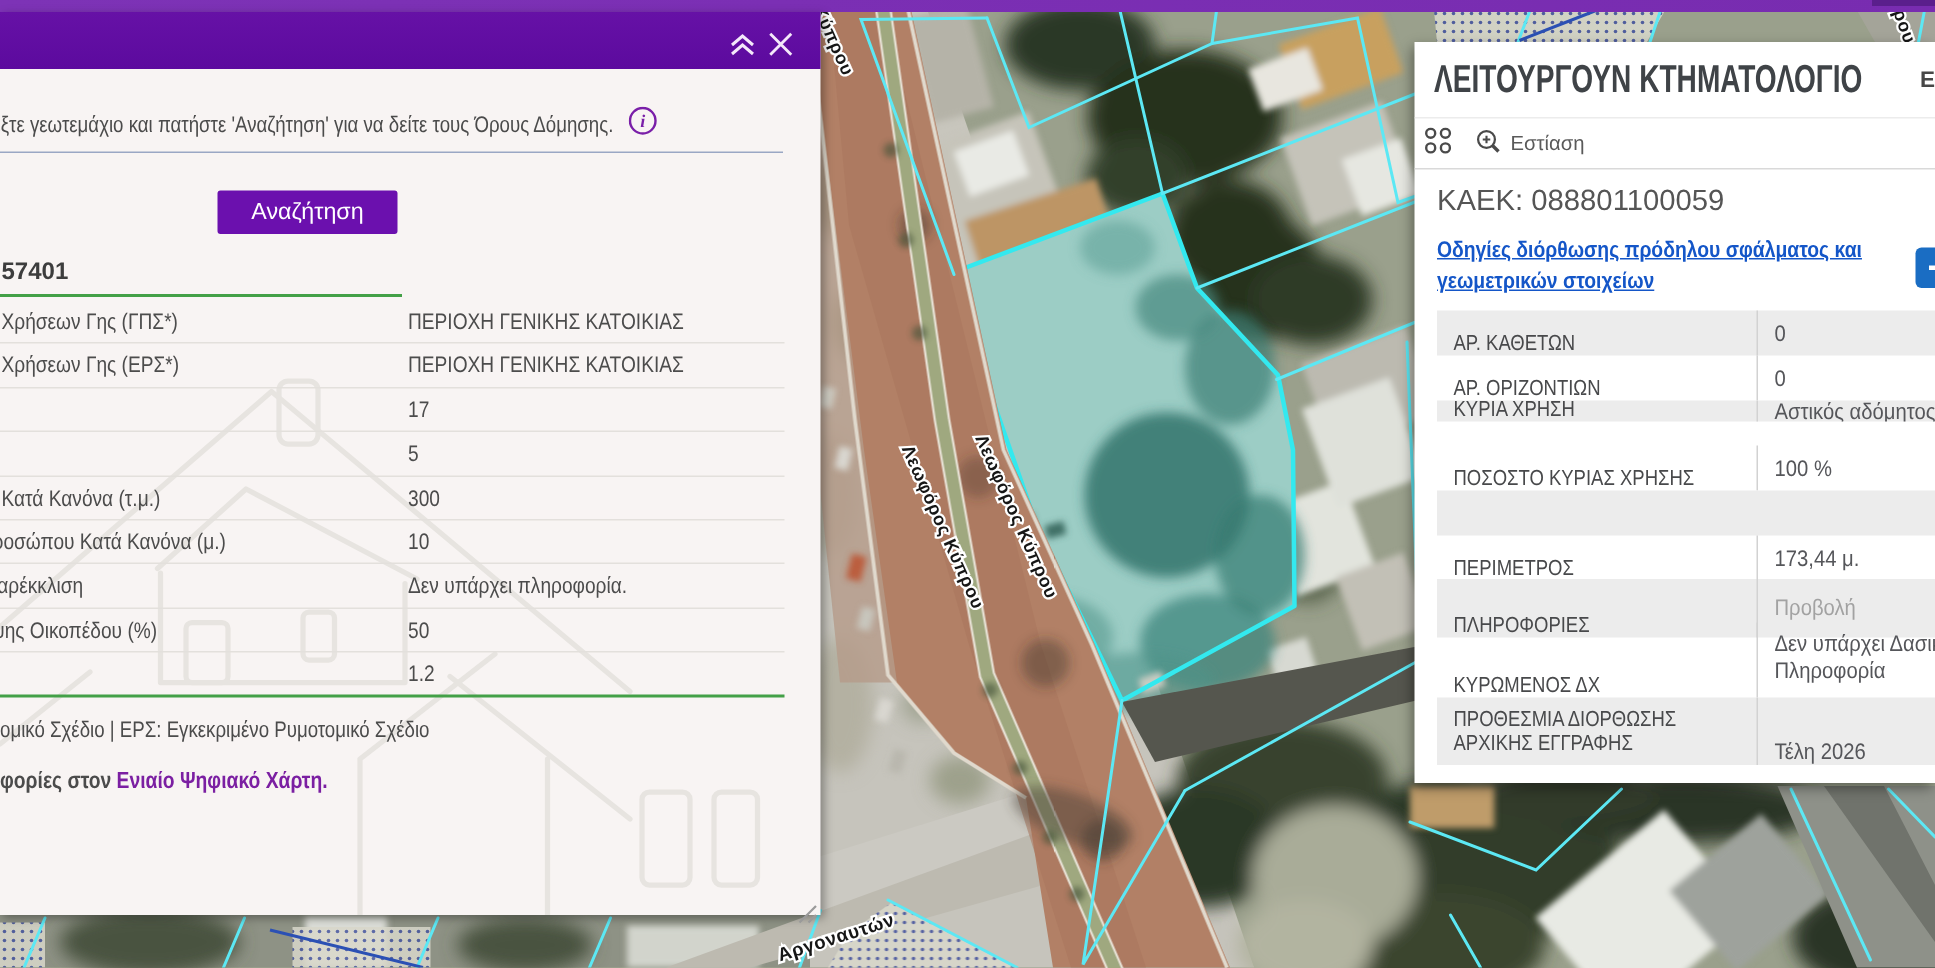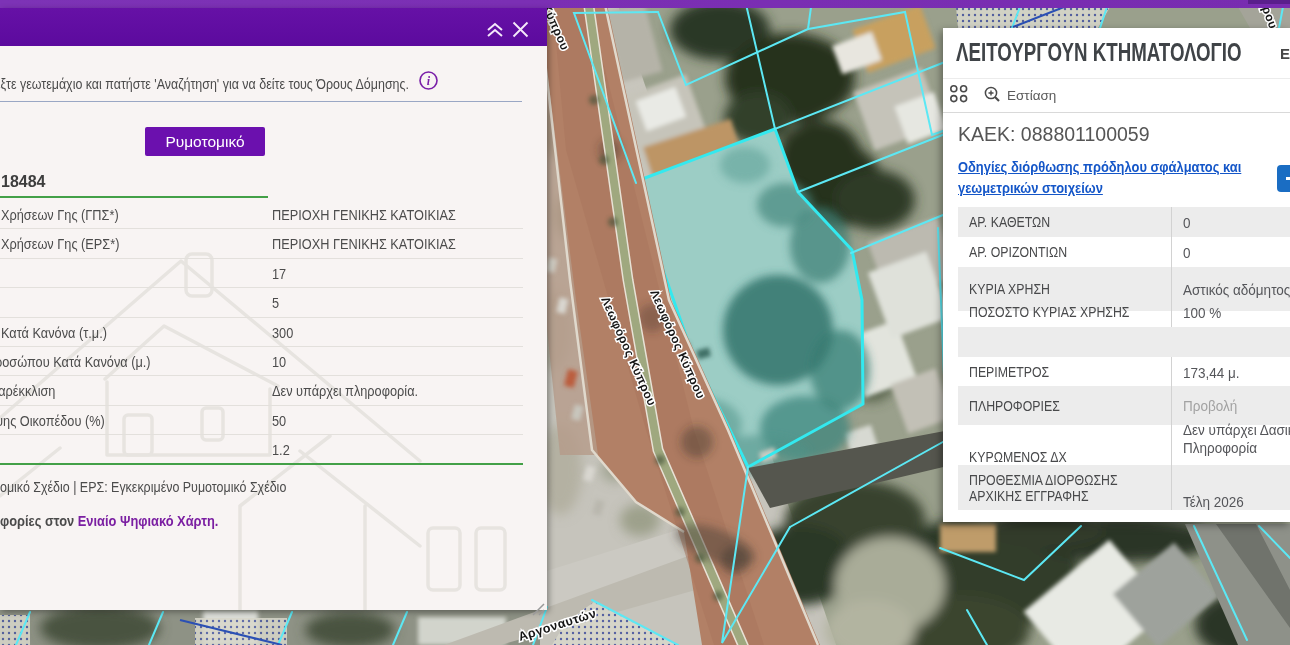--- a/index.html
+++ b/index.html
@@ -15,21 +15,21 @@
   .lrow{position:absolute;left:0;width:547px;font-size:15px;color:#4c4c4c;}
   .lab{position:absolute;left:1px;white-space:nowrap;transform:scaleX(.85);transform-origin:0 0;}
   .val{position:absolute;left:272px;white-space:nowrap;transform:scaleX(.85);transform-origin:0 0;}
   .cond{transform:scaleX(.83);transform-origin:0 0;white-space:nowrap;}
   .sep{position:absolute;left:0;width:523px;height:1px;background:#e3e0dc;}
   
   #rpanel{left:943px;top:28px;width:347px;height:494px;background:#ffffff;z-index:10;overflow:hidden;
           box-shadow:-2px 3px 8px rgba(0,0,0,.4);}
   .rrow{position:absolute;left:15px;width:332px;display:flex;}
   .rlab{width:214px;box-sizing:border-box;padding:0 8px 0 11px;font-size:14.5px;color:#48494b;
-        display:flex;align-items:center;border-right:1px solid #d2d2d2;}
+        display:flex;align-items:flex-end;border-right:1px solid #d2d2d2;}
   .rlab>span{transform:scaleX(.85);transform-origin:0 50%;display:inline-block;white-space:nowrap;}
   .rval{flex:1;box-sizing:border-box;padding:0 0 0 11px;font-size:15px;color:#55565a;
         display:flex;align-items:center;white-space:nowrap;overflow:hidden;}
   .rval>span{transform:scaleX(.9);transform-origin:0 50%;display:inline-block;}
   .gr{background:#ececec;}
 </style>
 </head>
 <body>
 
 <svg class="abs" id="map" width="1290" height="645" viewBox="0 0 1290 645" style="left:0;top:0;z-index:1">
@@ -245,23 +245,23 @@
       </g>
     </svg>
 
     <div class="abs cond" style="left:-31px;top:29px;font-size:15px;color:#4b4b4b">Επιλέξτε γεωτεμάχιο και πατήστε 'Αναζήτηση' για να δείτε τους Όρους Δόμησης.</div>
     <svg class="abs" style="left:419px;top:25px" width="19" height="19" viewBox="0 0 19 19">
       <circle cx="9.5" cy="9.5" r="8.5" stroke="#7a1fa8" stroke-width="1.6" fill="none"></circle>
       <text x="9.5" y="13.7" font-size="12" font-weight="bold" font-style="italic" fill="#7a1fa8" text-anchor="middle" font-family="Liberation Serif,serif">i</text>
     </svg>
     <div class="abs" style="left:0;top:55px;width:522px;height:1px;background:#9aa7c4"></div>
 
-    <div class="abs" style="left:145px;top:81px;width:120px;height:29px;background:#6b10ae;border-radius:2px;color:#fff;font-size:15.5px;display:flex;align-items:center;justify-content:center">Ρυμοτομικό</div>
-
-    <div class="abs" style="left:1px;top:127px;font-size:16px;font-weight:bold;color:#3d3d3d">18484</div>
+    <div class="abs" style="left:145px;top:81px;width:120px;height:29px;background:#6b10ae;border-radius:2px;color:#fff;font-size:15.5px;display:flex;align-items:center;justify-content:center">Αναζήτηση</div>
+
+    <div class="abs" style="left:1px;top:127px;font-size:16px;font-weight:bold;color:#3d3d3d">57401</div>
     <div class="abs" style="left:0;top:150px;width:268px;height:2px;background:#43a047"></div>
 
     <div class="lrow" style="top:153px;height:30px">
         <span class="lab" style="top:7px">Χρήσεων Γης (ΓΠΣ*)</span>
         <span class="val" style="top:7px">ΠΕΡΙΟΧΗ ΓΕΝΙΚΗΣ ΚΑΤΟΙΚΙΑΣ</span>
       </div>
     <div class="sep" style="top:182px"></div>
     <div class="lrow" style="top:182px;height:30px">
         <span class="lab" style="top:7px">Χρήσεων Γης (ΕΡΣ*)</span>
         <span class="val" style="top:7px">ΠΕΡΙΟΧΗ ΓΕΝΙΚΗΣ ΚΑΤΟΙΚΙΑΣ</span>
@@ -344,21 +344,21 @@
       </div>
     </div>
   <div class="rrow" style="top:209px;height:30px">
       <div class="rlab">
         <span>ΑΡ. ΟΡΙΖΟΝΤΙΩΝ</span>
       </div>
       <div class="rval">
         <span>0</span>
       </div>
     </div>
-  <div class="rrow gr" style="top:239px;height:44px">
+  <div class="rrow gr" style="top:239px;height:14px">
       <div class="rlab">
         <span>ΚΥΡΙΑ ΧΡΗΣΗ</span>
       </div>
       <div class="rval">
         <span>Αστικός αδόμητος</span>
       </div>
     </div>
   <div class="rrow" style="top:269px;height:30px">
       <div class="rlab">
         <span>ΠΟΣΟΣΤΟ ΚΥΡΙΑΣ ΧΡΗΣΗΣ</span>

